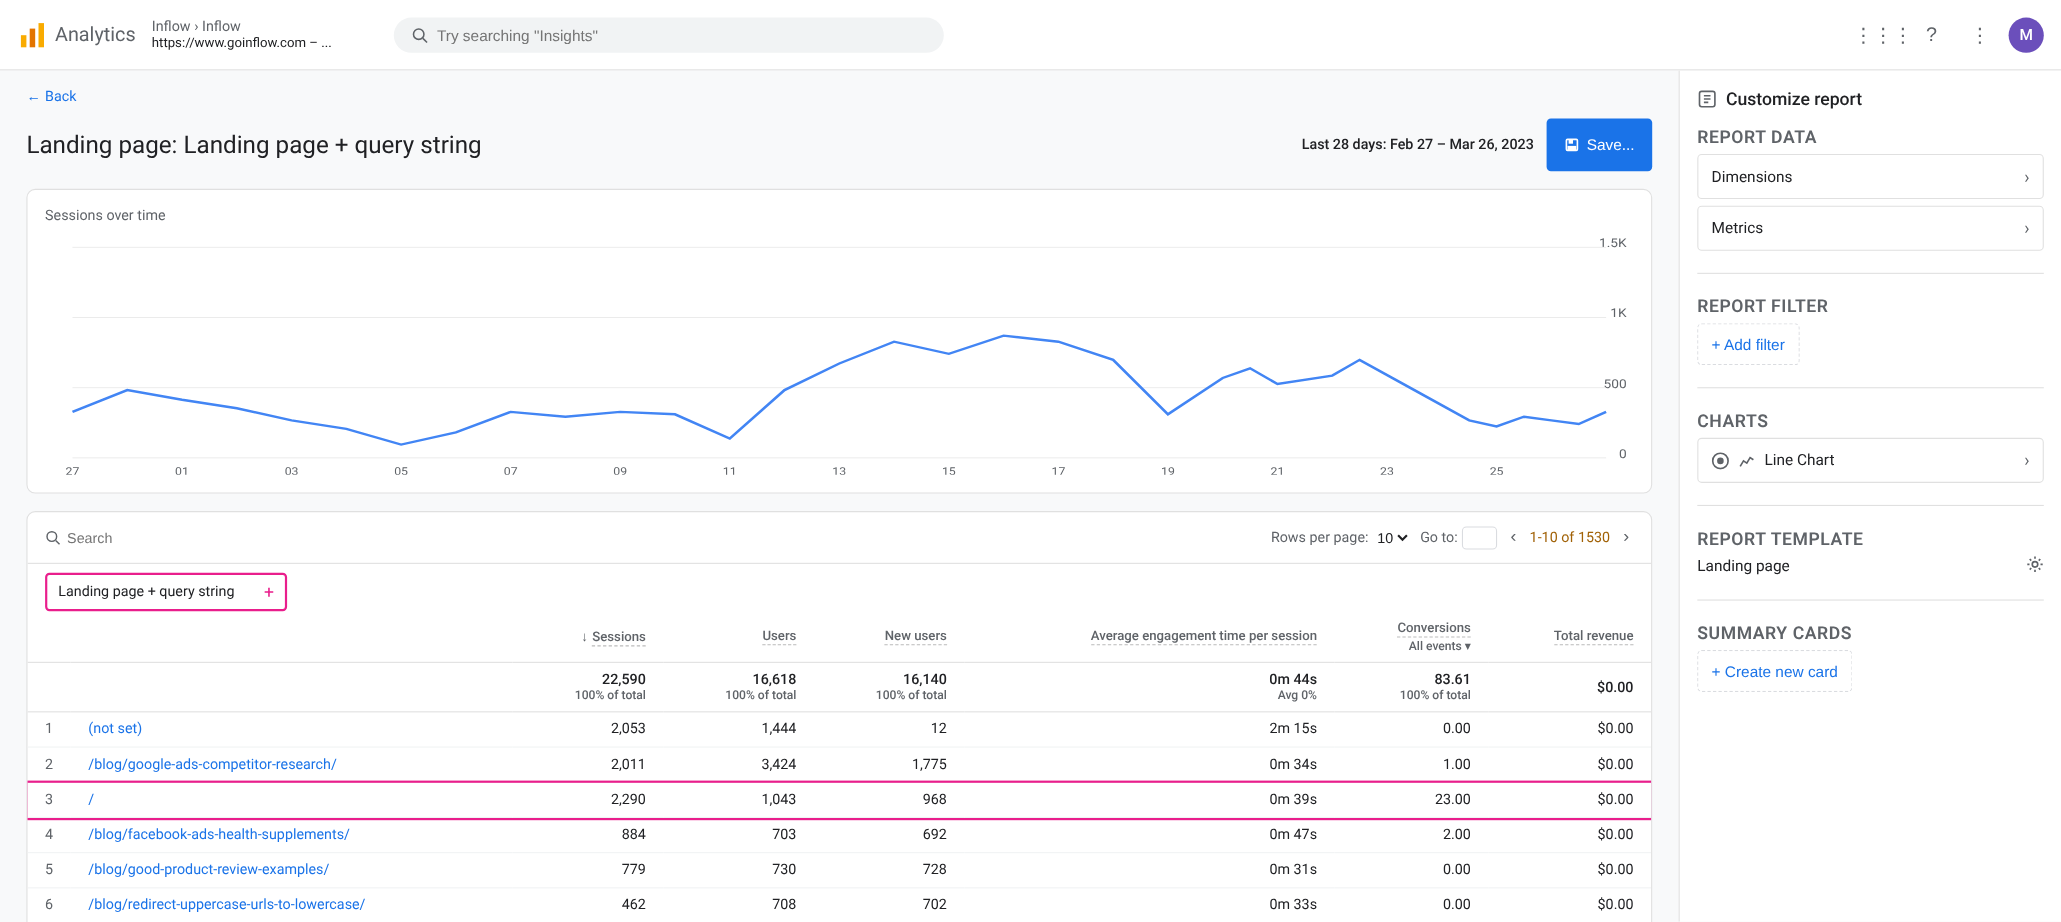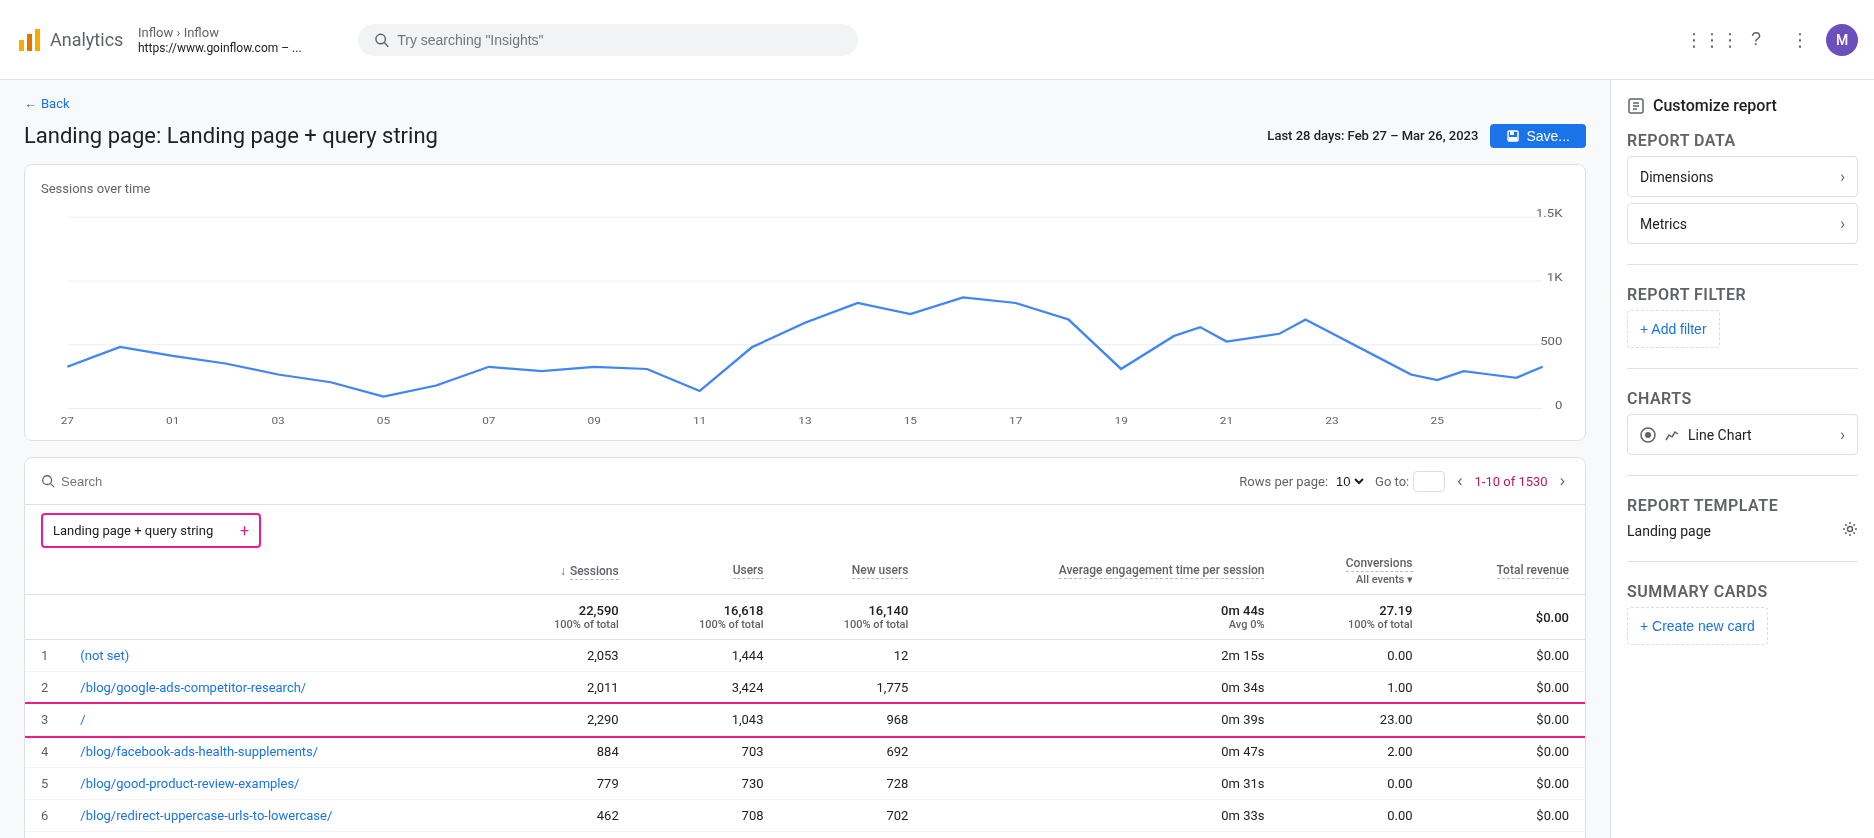--- a/index.html
+++ b/index.html
@@ -1,20 +1,20 @@
 <!DOCTYPE html>
 <html><head>
   <meta charset="utf-8">
   <style>
     * { box-sizing: border-box; margin: 0; padding: 0; }
     body { font-family: 'Google Sans', Roboto, Arial, sans-serif; font-size: 13px; background: #f8f9fa; color: #202124; height: 838px; overflow: hidden; }
 
     
     .topbar {
-      display: flex; align-items: center; height: 80px; background: #fff;
+      display: flex; align-items: center; height: 64px; background: #fff;
       border-bottom: 1px solid #e0e0e0; padding: 0 16px; gap: 12px; position: relative; z-index: 10;
     }
     .topbar-logo { display: flex; align-items: center; gap: 6px; font-size: 18px; font-weight: 400; color: #5f6368; min-width: 110px; }
     .topbar-logo svg { width: 28px; height: 28px; }
     .topbar-breadcrumb { font-size: 13px; color: #5f6368; min-width: 200px; }
     .topbar-search {
       flex: 1; max-width: 500px; display: flex; align-items: center; gap: 8px;
       background: #f1f3f4; border-radius: 24px; padding: 8px 16px; margin-left: 8px;
     }
     .topbar-search input { border: none; background: transparent; outline: none; font-size: 14px; color: #202124; width: 100%; }
@@ -32,42 +32,42 @@
     .back-link { display: flex; align-items: center; gap: 4px; color: #1a73e8; font-size: 13px; cursor: pointer; margin-bottom: 12px; width: fit-content; }
 
     
     .page-header { display: flex; align-items: center; justify-content: space-between; margin-bottom: 16px; }
     .page-title { font-size: 22px; font-weight: 400; color: #202124; }
     .header-right { display: flex; align-items: center; gap: 12px; }
     .date-range { font-size: 13px; color: #5f6368; }
     .date-range span { color: #202124; font-weight: 500; }
     .save-btn {
       background: #1a73e8; color: #fff; border: none; border-radius: 4px;
-      padding: 4px 16px; font-size: 14px; cursor: pointer; display: flex; align-items: center; gap: 6px;
+      padding: 16px 16px; font-size: 14px; cursor: pointer; display: flex; align-items: center; gap: 6px;
     }
 
     
     .chart-container {
       background: #fff; border: 1px solid #e0e0e0; border-radius: 8px;
       padding: 16px; margin-bottom: 16px;
     }
     .chart-title { font-size: 13px; color: #5f6368; margin-bottom: 8px; }
     .chart-svg-wrap { width: 100%; height: 220px; position: relative; }
 
     
     .table-container { background: #fff; border: 1px solid #e0e0e0; border-radius: 8px; padding: 0; overflow: hidden; }
     .table-toolbar { display: flex; align-items: center; justify-content: space-between; padding: 12px 16px; border-bottom: 1px solid #e0e0e0; }
     .search-box { display: flex; align-items: center; gap: 6px; color: #5f6368; }
     .search-box input { border: none; outline: none; font-size: 13px; color: #202124; width: 150px; }
     .pagination-controls { display: flex; align-items: center; gap: 8px; font-size: 13px; color: #5f6368; }
     .rows-per-page { display: flex; align-items: center; gap: 4px; }
     .rows-select { border: none; background: transparent; font-size: 13px; color: #202124; cursor: pointer; }
     .goto-box { display: flex; align-items: center; gap: 4px; }
     .goto-input { width: 32px; border: 1px solid #dadce0; border-radius: 4px; text-align: center; font-size: 13px; padding: 2px 4px; }
-    .page-info { font-size: 13px; color: #be185d; }
+    .page-info { font-size: 13px; color: #a16207; }
     .nav-btn { background: none; border: none; cursor: pointer; color: #5f6368; font-size: 16px; padding: 2px 4px; }
 
     
     .dimension-filter-row { padding: 8px 16px 0; display: flex; align-items: center; gap: 8px; }
     .dimension-tag {
       display: flex; align-items: center; gap: 6px;
       border: 2px solid #e91e8c; border-radius: 4px; padding: 6px 10px;
       font-size: 13px; color: #202124; background: #fff; cursor: pointer;
       min-width: 220px;
     }
@@ -81,21 +81,21 @@
     .data-table th .col-label { display: flex; flex-direction: column; align-items: flex-end; gap: 1px; }
     .data-table th .col-label .underline { border-bottom: 1px dashed #bbb; padding-bottom: 1px; }
     .data-table td { padding: 8px 16px; border-bottom: 1px solid #f1f3f4; text-align: right; color: #202124; }
     .data-table td.left { text-align: left; color: #1a73e8; }
     .data-table td.row-num { color: #5f6368; text-align: center; width: 32px; }
     .totals-row td { font-weight: 500; color: #202124; border-bottom: 1px solid #e0e0e0; }
     .sort-icon { display: inline-block; margin-right: 4px; color: #5f6368; }
 
     
     .right-sidebar {
-      width: 264px; background: #fff; border-left: 1px solid #e0e0e0;
+      width: 348px; background: #fff; border-left: 1px solid #e0e0e0;
       padding: 16px; display: flex; flex-direction: column; gap: 16px; overflow-y: auto;
     }
     .sidebar-title { font-size: 16px; font-weight: 500; color: #202124; display: flex; align-items: center; gap: 8px; }
     .sidebar-section-label { font-size: 16px; font-weight: 600; color: #5f6368; text-transform: uppercase; letter-spacing: 0.5px; margin-bottom: 6px; }
     .sidebar-row {
       display: flex; align-items: center; justify-content: space-between;
       padding: 10px 12px; border: 1px solid #e0e0e0; border-radius: 4px; cursor: pointer;
       font-size: 14px; color: #202124; gap: 43px;
     }
     .sidebar-chevron { color: #5f6368; font-size: 16px; }
@@ -307,21 +307,21 @@
             </td>
             <td>
               <div>16,140</div>
               <div style="font-size:11px;color:#5f6368;">100% of total</div>
             </td>
             <td>
               <div>0m 44s</div>
               <div style="font-size:11px;color:#5f6368;">Avg 0%</div>
             </td>
             <td>
-              <div>27.19</div>
+              <div>83.61</div>
               <div style="font-size:11px;color:#5f6368;">100% of total</div>
             </td>
             <td>$0.00</td>
           </tr>
         </thead>
         <tbody id="table-body">
         <tr>
       <td class="row-num">1</td>
       <td class="left" style="color:#1a73e8;cursor:pointer;">(not set)</td>
       <td>2,053</td>

